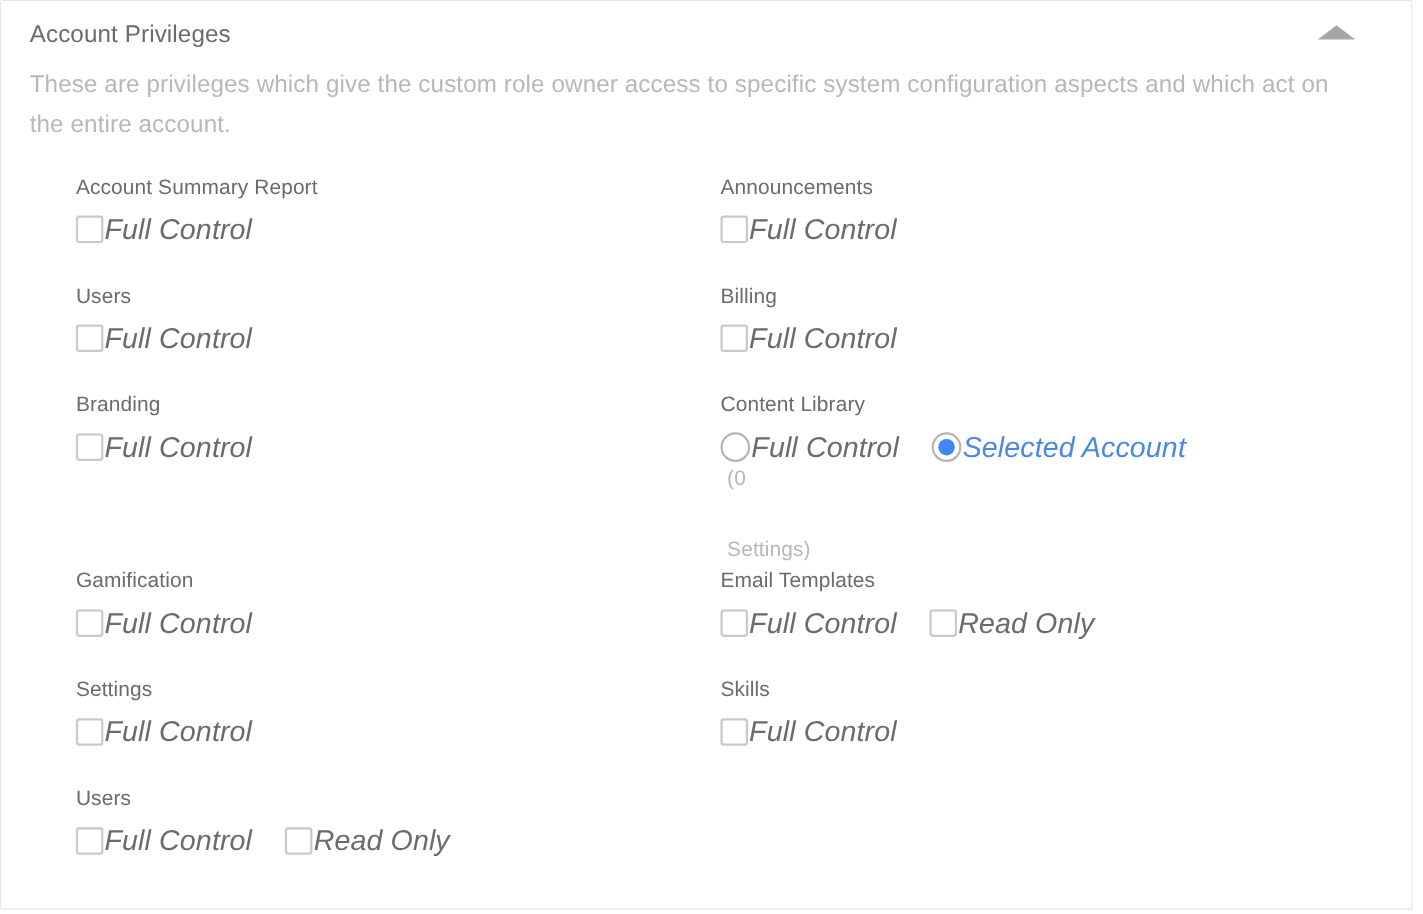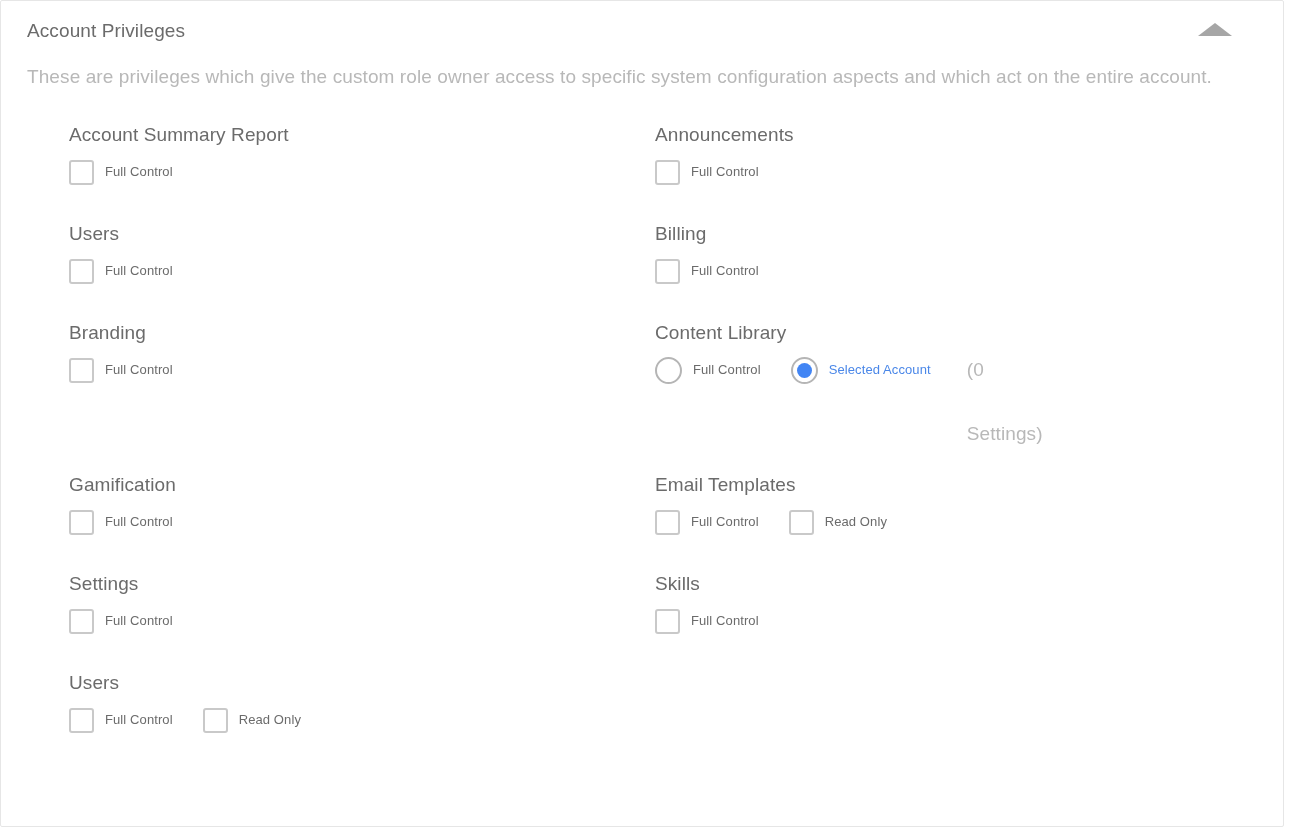--- a/index.html
+++ b/index.html
@@ -25,21 +25,21 @@
     border-radius: 2px;
     overflow: hidden;
   }
 
   
   .panel-header {
     position: relative;
     padding: 16px 26px 0 26px;
   }
   .panel-title {
-    font-size: 19px;
+    font-size: 22px;
     font-weight: 400;
     color: #6b6b6b;
     letter-spacing: 0.1px;
     line-height: 28px;
     margin: 0;
   }
   .collapse-toggle {
     position: absolute;
     top: 18px;
     right: 50px;
@@ -56,21 +56,21 @@
   .caret-up {
     width: 0;
     height: 0;
     border-left: 17px solid transparent;
     border-right: 17px solid transparent;
     border-bottom: 13px solid #a6a6a6;
   }
 
   .panel-desc {
     margin: 14px 26px 0 26px;
-    font-size: 19px;
+    font-size: 22px;
     line-height: 36px;
     color: #b8b8b8;
     font-weight: 400;
     letter-spacing: 0.1px;
     max-width: 1210px;
   }
 
   
   .privilege-grid {
     margin: 26px 0 0 0;
@@ -109,26 +109,27 @@
   .option {
     display: flex;
     align-items: center;
     cursor: pointer;
     margin-right: 30px;
     line-height: 30px;
   }
   .option:last-child { margin-right: 0; }
 
   .option-label {
-    font-size: 13px;
+    font-size: 26px;
     color: #6b6b6b;
     font-weight: 400;
     letter-spacing: 0.1px;
-    margin-left: 11px;
+    margin-left: 1px;
     white-space: nowrap;
+    font-style: italic;
   }
   .option-label.accent { color: #4a87e8; }
 
   
   .cb {
     width: 25px;
     height: 25px;
     min-width: 25px;
     border: 2px solid #c9c9c9;
     border-radius: 3px;

